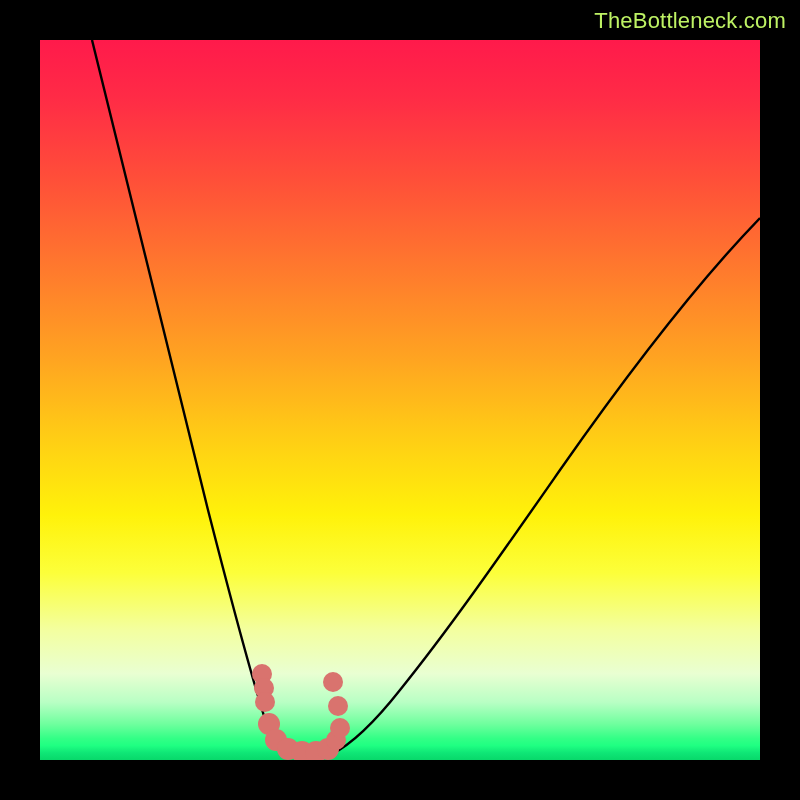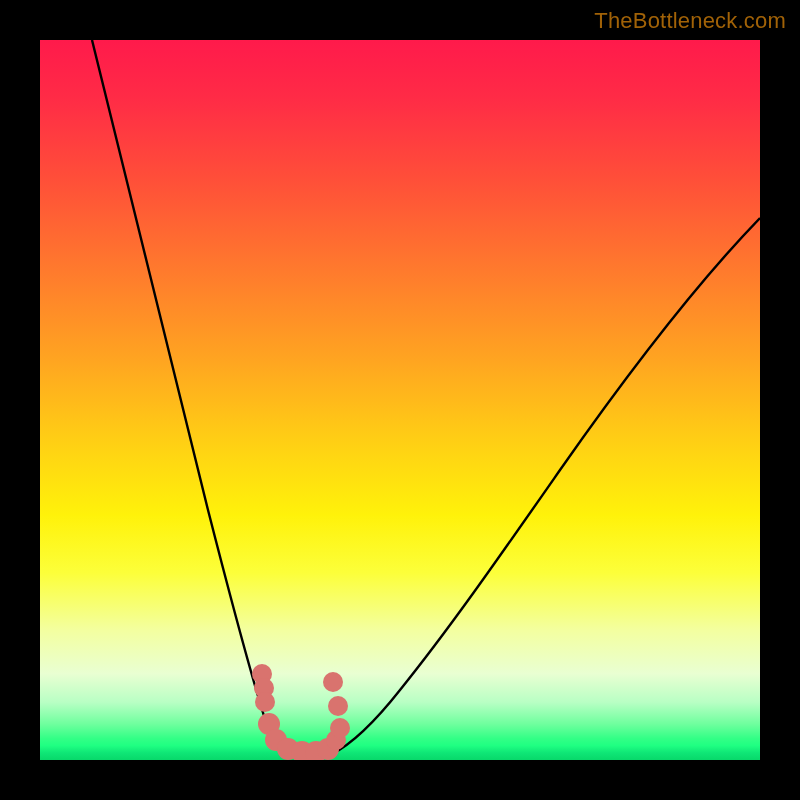--- a/index.html
+++ b/index.html
@@ -44,21 +44,21 @@
       #33ff86 97%,
       #1fff82 98%,
       #0fe676 99%,
       #08d86a 100%
     );
   }
   .watermark {
     position: absolute;
     top: 8px;
     right: 14px;
-    color: #a16207;
+    color: #bef264;
     font-size: 22px;
     font-weight: 500;
     letter-spacing: 0.2px;
     user-select: none;
   }
   svg.curves {
     position: absolute;
     inset: 0;
   }
 </style>

